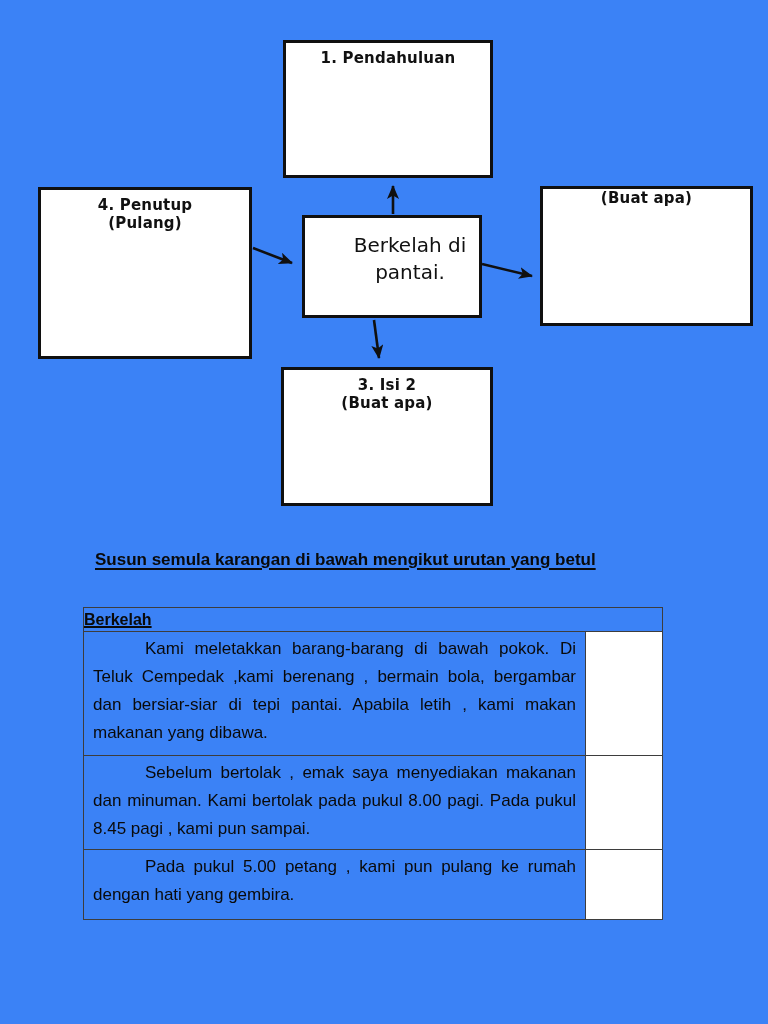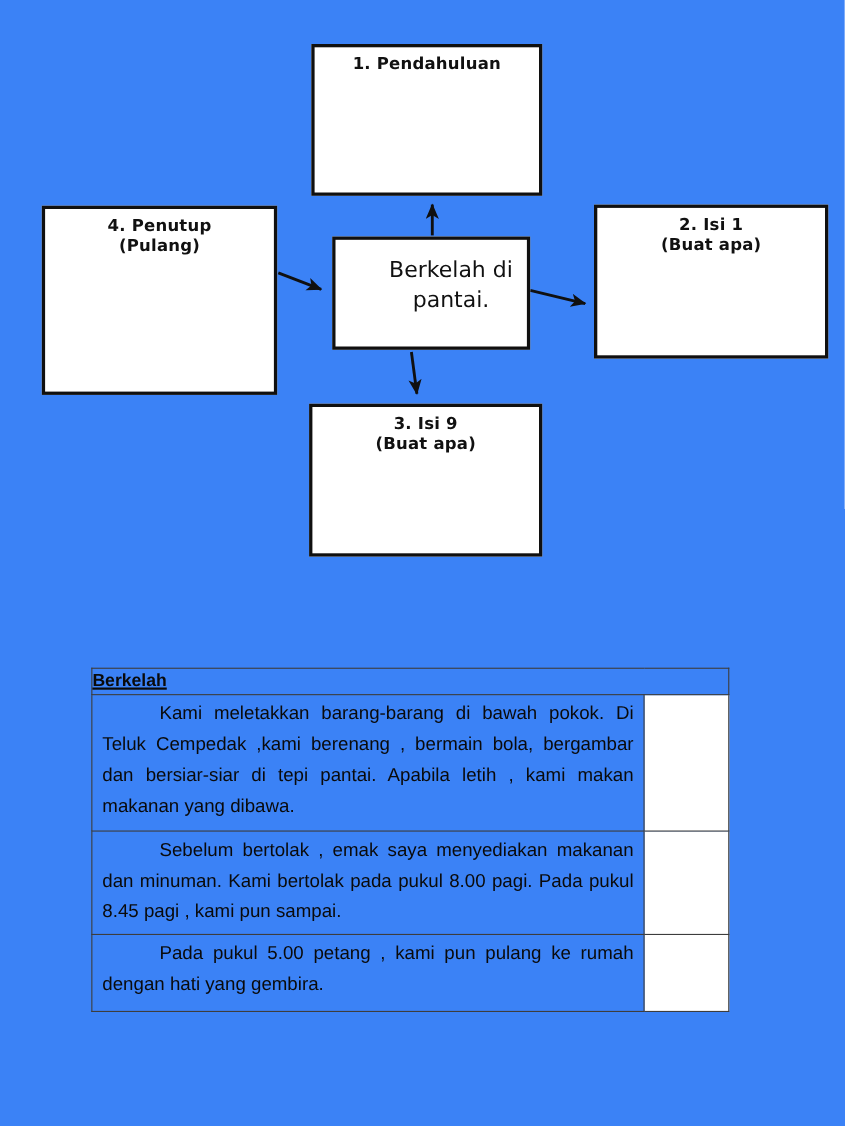--- a/index.html
+++ b/index.html
@@ -76,30 +76,30 @@
     <div id="box-left" class="dbox">
       <div class="line1">4. Penutup</div>
       <div class="line2">(Pulang)</div>
     </div>
 
     <div id="box-center" class="dbox">
       <div class="center-text">Berkelah di pantai.</div>
     </div>
 
     <div id="box-right" class="dbox">
-      <div class="line1">2. Isi 1</div>
       <div class="line2">(Buat apa)</div>
     </div>
 
     <div id="box-bottom" class="dbox">
-      <div class="line1">3. Isi 9</div>
+      <div class="line1">3. Isi 2</div>
       <div class="line2">(Buat apa)</div>
     </div>
   </div>
 
+  <div id="instruction">Susun semula karangan di bawah mengikut urutan yang betul</div>
 
   <table id="karangan-table">
     <colgroup>
         <col style="width:502px">
         <col style="width:77px">
       </colgroup>
     <tbody>
       <tr>
         <th class="tbl-title" colspan="2">Berkelah</th>
       </tr>

